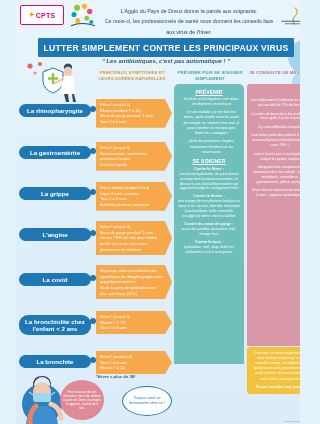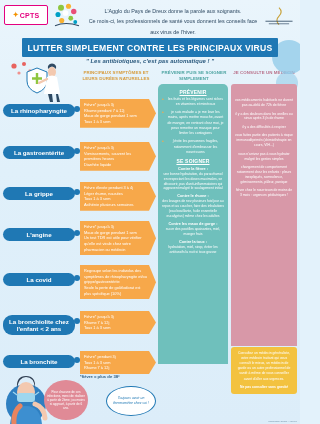--- a/index.html
+++ b/index.html
@@ -6,20 +6,21 @@
   html, body {
     width: 300px; height: 424px;
     font-family: "Liberation Sans", sans-serif;
     background: #e3f2fb;
     overflow: hidden;
   }
   #poster {
     position: relative;
     width: 300px; height: 424px;
     background: linear-gradient(180deg,#eaf5fc 0%, #e0f0fa 40%, #dcedf9 100%);
+    margin-left: 16px;
   }
 
   
   .header {
     position: relative;
     height: 58px;
     padding: 3px 4px 0 4px;
   }
   .logo-cpts {
     position: absolute; left: 4px; top: 5px;

